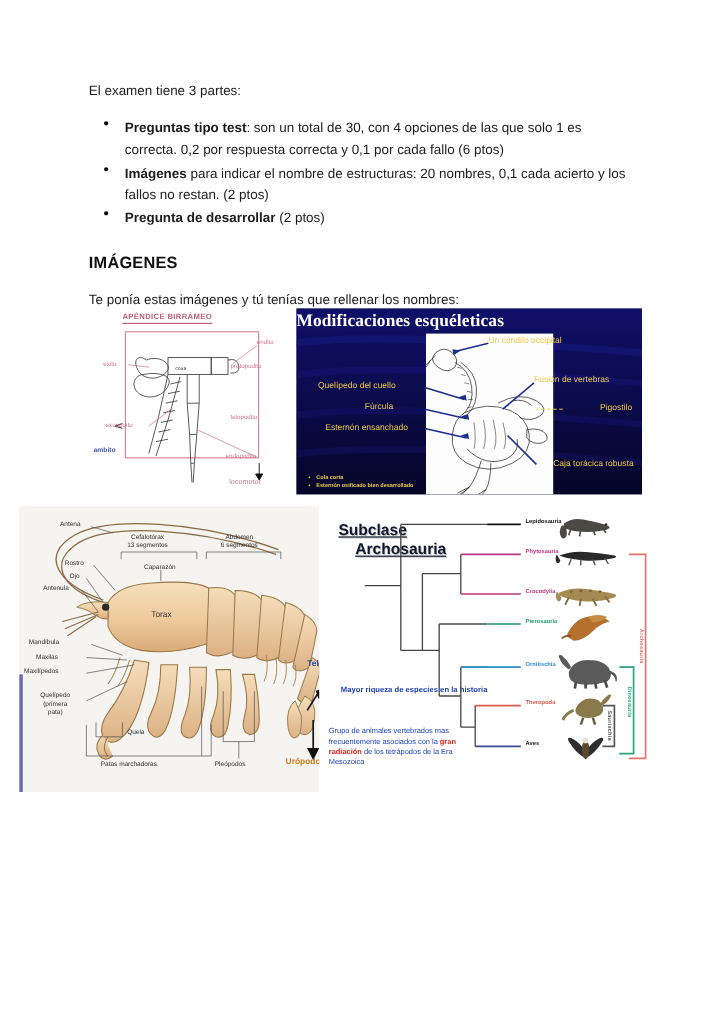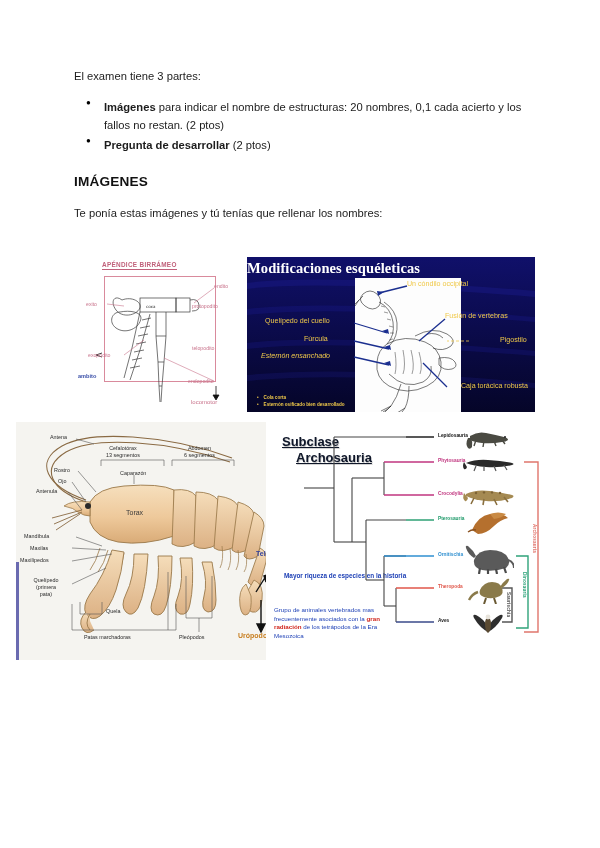--- a/index.html
+++ b/index.html
@@ -152,20 +152,23 @@
 </style>
 </head>
 <body>
 
 <div class="page">
 
   <div class="textblock">
     <div class="lead">El examen tiene 3 partes:</div>
 
     <ul class="parts">
+      <li>
+        <span class="b">Preguntas tipo test</span><span>: son un total de 30, con 4 opciones de las que solo 1 es correcta. 0,2 por respuesta correcta y 0,1 por cada fallo (6 ptos)</span>
+      </li>
       <li>
         <span class="b">Imágenes</span><span> para indicar el nombre de estructuras: 20 nombres, 0,1 cada acierto y los fallos no restan. (2 ptos)</span>
       </li>
       <li>
         <span class="b">Pregunta de desarrollar</span><span> (2 ptos)</span>
       </li>
     </ul>
 
     <h2 class="imagenes">IMÁGENES</h2>
     <div class="sub">Te ponía estas imágenes y tú tenías que rellenar los nombres:</div>
@@ -290,21 +293,21 @@
         <path d="M130 34 l7 1 l-6 4 Z"></path>
         <path d="M142 77 l-7 -3 l6 -2 Z"></path>
         <path d="M144 93 l-7 -3 l6 -2 Z"></path>
         <path d="M144 109 l-7 -3 l6 -2 Z"></path>
       </g>
     </svg>
 
     <div class="alabel" style="left:160px; top:23px;">Un cóndilo occipital</div>
     <div class="alabel" style="left:18px; top:60px;">Quelípedo del cuello</div>
     <div class="alabel" style="left:57px; top:78px;">Fúrcula</div>
-    <div class="alabel" style="left:14px; top:95px;font-style:italic;">Esternón ensanchado</div>
+    <div class="alabel" style="left:24px; top:95px;">Esternón ensanchado</div>
     <div class="alabel" style="left:198px; top:55px;">Fusión de vertebras</div>
     <div class="alabel" style="left:253px; top:79px;">Pigostilo</div>
     <div class="alabel" style="left:200px; top:125px; white-space:normal; width:74px; line-height:1.2;margin-left:14px;">Caja torácica robusta</div>
 
     <div class="bullets">
       <div>Cola corta</div>
       <div>Esternón osificado bien desarrollado</div>
     </div>
   </div>
 

